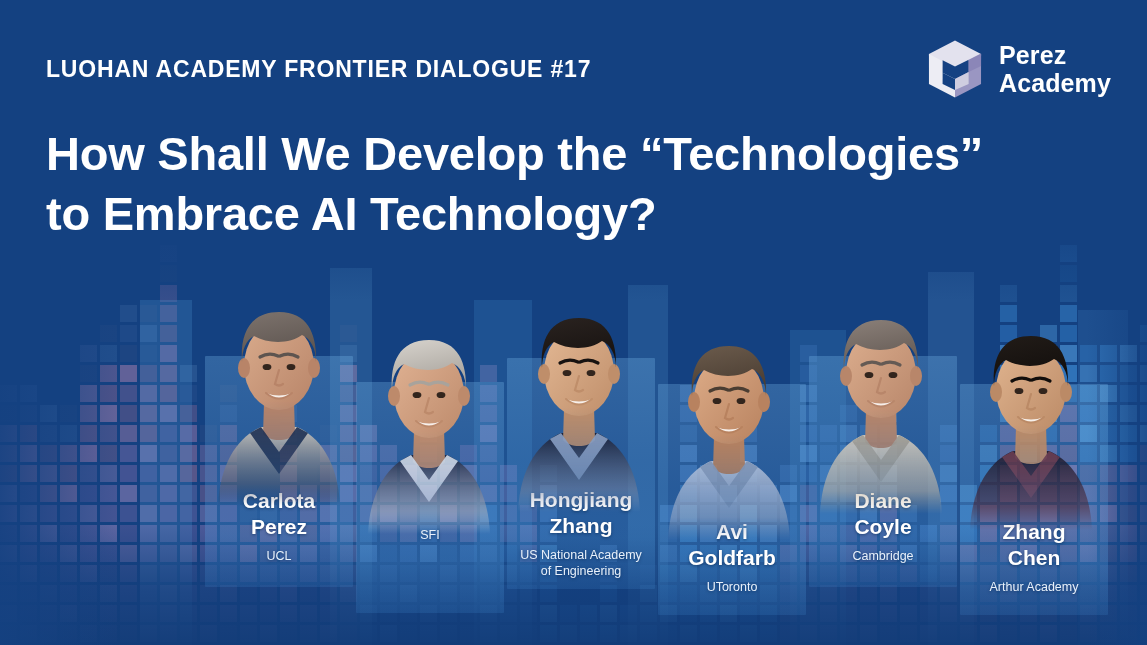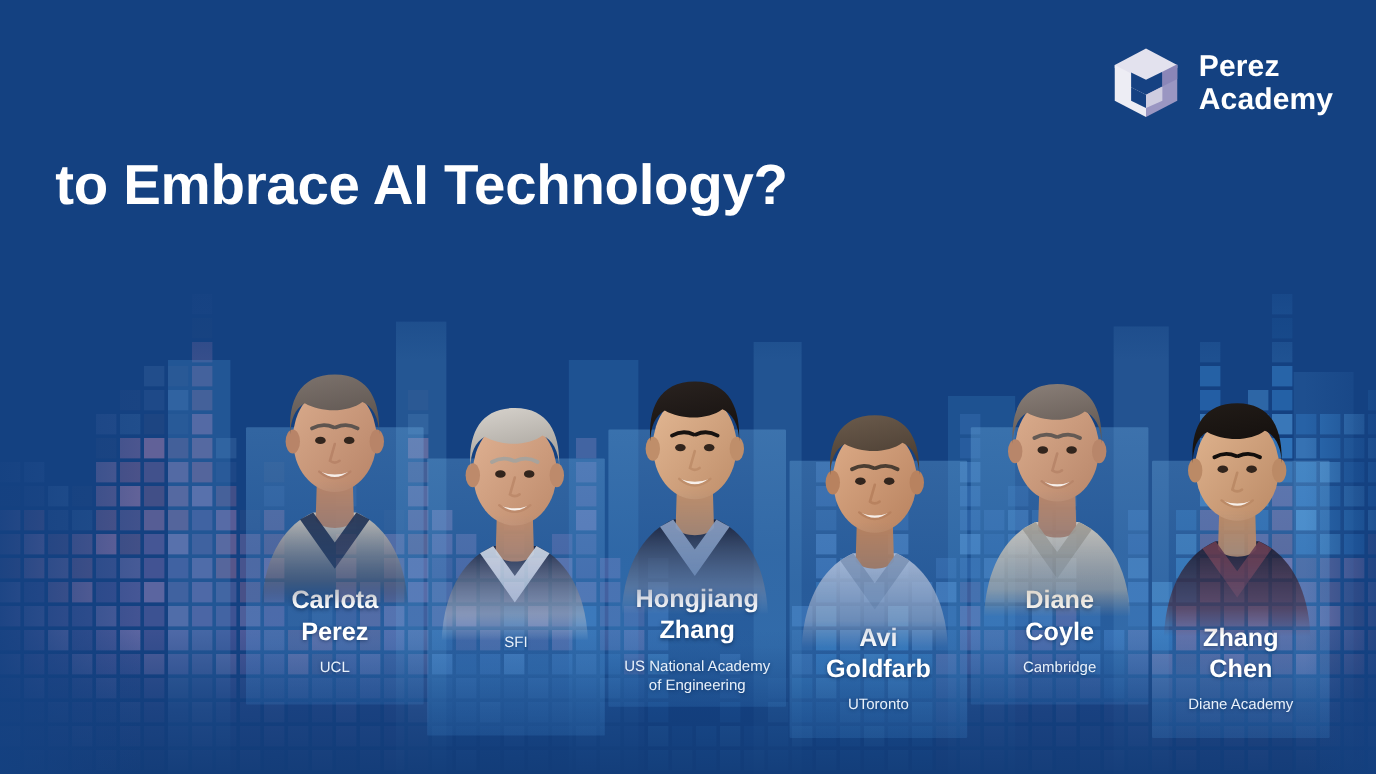--- a/index.html
+++ b/index.html
@@ -1117,21 +1117,21 @@
 </svg>
 </div>
 <div class="speaker" style="left:960px;top:384px;width:148px;height:231px;">
   <div class="panel"></div>
   <div class="nameblock" style="top:135px;">
     <div class="sp-name">
       <span>Zhang</span>
       <span>Chen</span>
     </div>
     <div class="sp-org">
-      <span>Diane Academy</span>
+      <span>Arthur Academy</span>
 
     </div>
   </div>
 </div>
 <div class="portrait" style="left:968px;top:298px;width:126px;height:240px;">
 
 <svg viewBox="0 0 126 232" width="126" height="232">
   <defs>
     <linearGradient id="g5sk" x1="0" y1="0" x2="1" y2="1">
       <stop offset="0%" stop-color="#e0b48f"></stop>
@@ -1178,22 +1178,24 @@
 
     <path d="M63 96 l-4 14 q4 3 8 0" stroke="#bb8a66" stroke-width="2.2" fill="none" stroke-linecap="round"></path>
 
     <path d="M50 119 q13 10 26 0 q-13 5 -26 0 Z" fill="#ffffff" opacity="0.85"></path>
     <path d="M50 119 q13 11 26 0" stroke="#bb8a66" stroke-width="2" fill="none" stroke-linecap="round"></path>
   </g>
 </svg>
 </div>
     </div>
 
+  <div id="eyebrow">LUOHAN ACADEMY FRONTIER DIALOGUE #17</div>
 
   <div id="title">
+    <span class="line">How Shall We Develop the  “Technologies”</span>
     <span class="line">to Embrace AI Technology?</span>
   </div>
 
   <div id="logo">
     <svg id="logo-mark" viewBox="0 0 100 100">
       <polygon points="50,4 92,26 92,30 50,52 8,30 8,26" fill="#e3e2ee"></polygon>
       <polygon points="8,26 50,48 50,96 8,74" fill="#ededf4"></polygon>
       <polygon points="50,48 92,26 92,74 50,96" fill="#9a96c2"></polygon>
       <polygon points="30,36 50,46 50,66 30,56" fill="#154182"></polygon>
       <polygon points="50,46 72,35 72,55 50,66" fill="#154182"></polygon>

